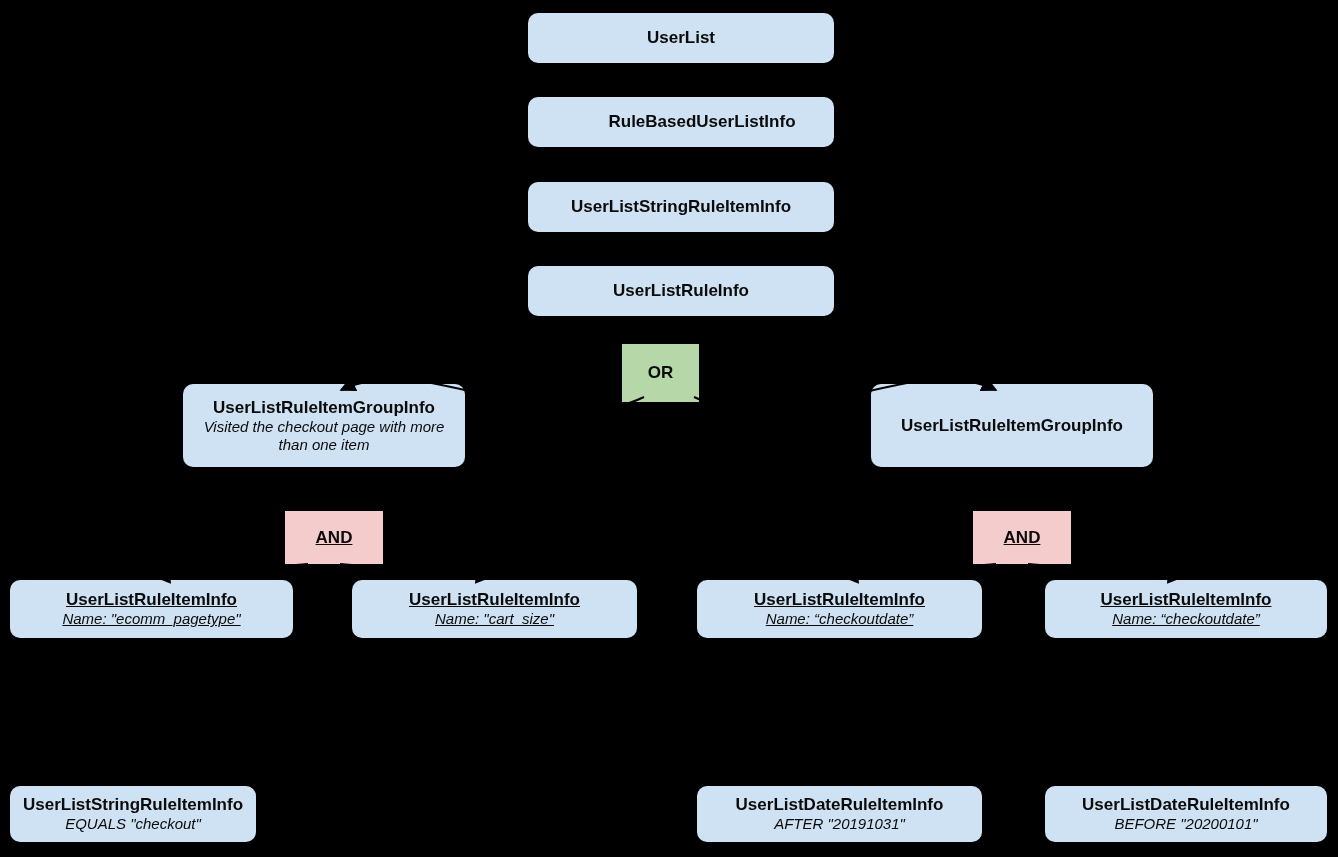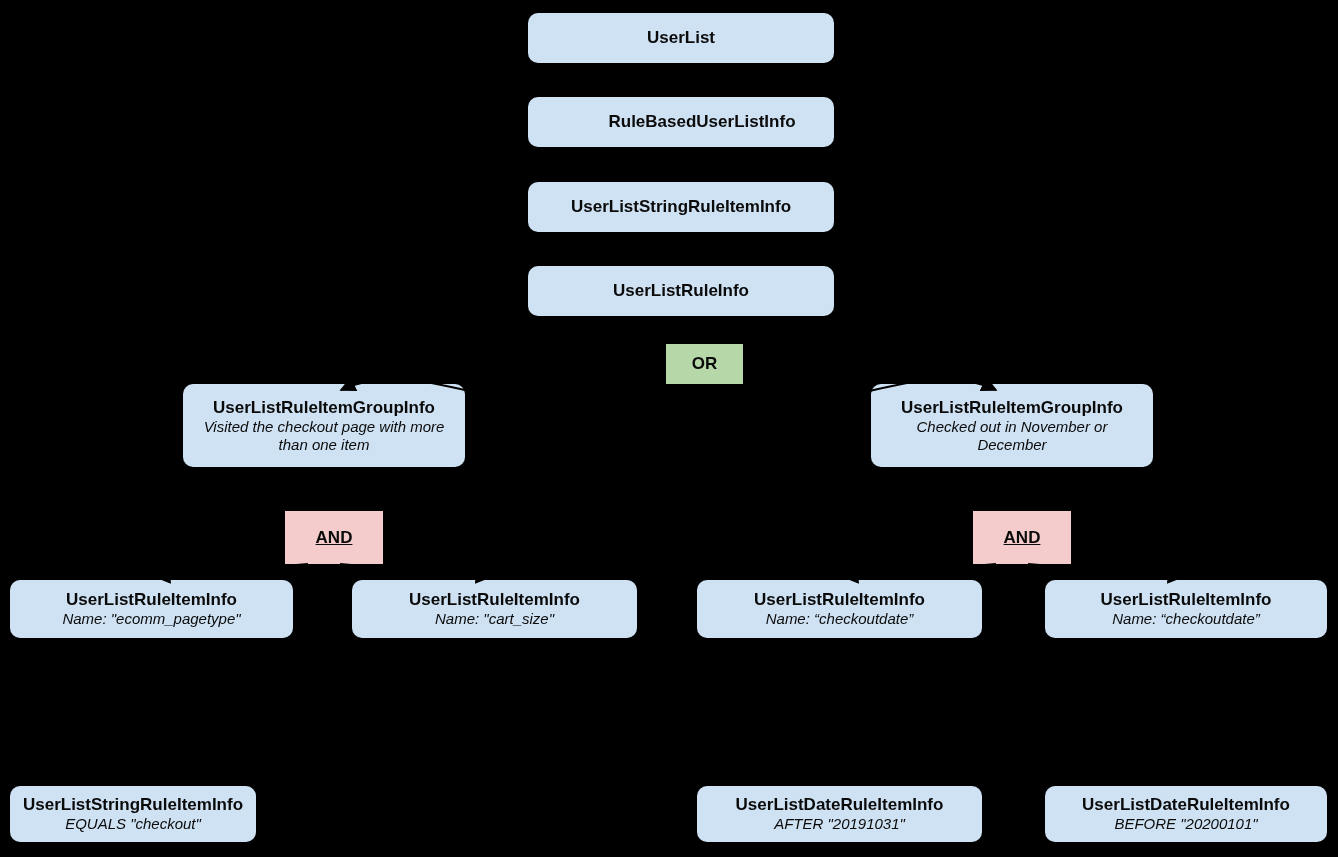--- a/index.html
+++ b/index.html
@@ -49,31 +49,31 @@
   .badge.or  { background: var(--or-fill, #b6d7a8); }
   .badge.and { background: var(--and-fill, #f4cccc); }
 
   
   .chain { left: 528px; width: 306px; height: 50px; }
   #chain-0 { top: 13px; }
   #chain-1 { top: 97px; padding-left: 42px; }
   #chain-2 { top: 182px; }
   #chain-3 { top: 266px; }
 
-  #or-badge { left: 666px; top: 344px; width: 77px; height: 40px; }
+  #or-badge { left: 622px; top: 344px; width: 77px; height: 58px; }
 
   .group { top: 384px; width: 282px; height: 83px; }
   #group-0 { left: 183px; }
   #group-1 { left: 871px; }
 
   .and-badge { top: 511px; width: 98px; height: 53px; text-decoration: underline; }
   #and-0 { left: 285px; }
   #and-1 { left: 973px; }
 
-  .rule { top: 580px; height: 58px; }
+  .rule { top: 580px; height: 58px; text-decoration: underline; }
   #rule-0 { left: 10px;   width: 283px; }
   #rule-1 { left: 352px;  width: 285px; }
   #rule-2 { left: 697px;  width: 285px; }
   #rule-3 { left: 1045px; width: 282px; }
 
   .operand { top: 786px; height: 56px; }
   #operand-0 { left: 10px;   width: 246px; }
   #operand-1 { left: 352px;  width: 285px; }
   #operand-2 { left: 697px;  width: 285px; }
   #operand-3 { left: 1045px; width: 282px; }
@@ -107,21 +107,20 @@
   <div class="badge or" id="or-badge">
     <span>OR</span>
   </div>
 
   <div class="node group" id="group-0">
     <span class="title">UserListRuleItemGroupInfo</span>
     <span class="note">Visited the checkout page with more than one item</span>
   </div>
   <div class="node group" id="group-1">
     <span class="title">UserListRuleItemGroupInfo</span>
-    <span class="note">Checked out in November or December</span>
   </div>
 
   <div class="badge and and-badge" id="and-0">
     <span>AND</span>
   </div>
   <div class="badge and and-badge" id="and-1">
     <span>AND</span>
   </div>
 
   <div class="node rule" id="rule-0">

